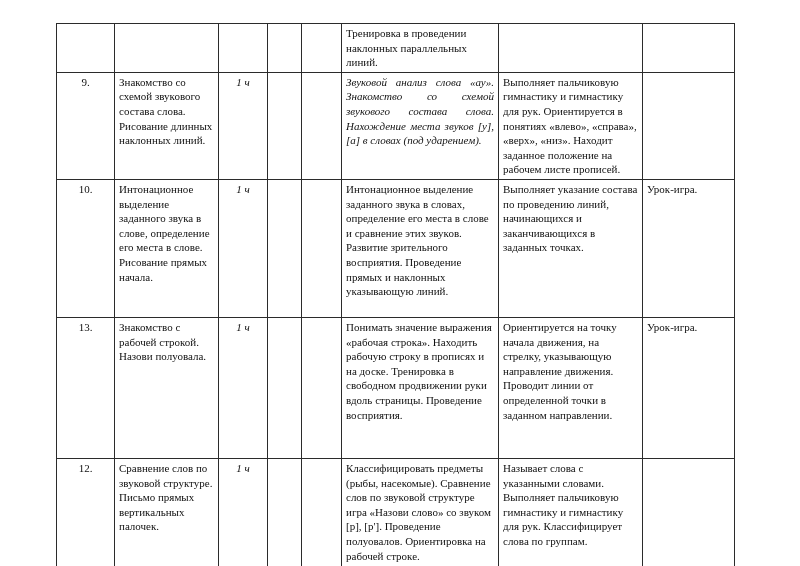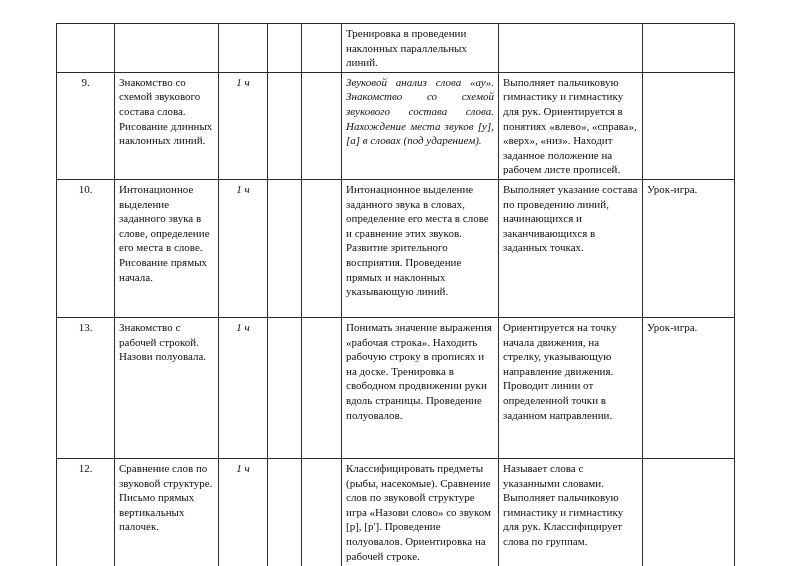--- a/index.html
+++ b/index.html
@@ -123,21 +123,21 @@
           <td class="content">Интонационное выделение заданного звука в словах, определение его места в слове и сравнение этих звуков. Развитие зрительного восприятия. Проведение прямых и наклонных указывающую линий.</td>
           <td class="results">Выполняет указание состава по проведению линий, начинающихся и заканчивающихся в заданных точках.</td>
           <td class="form">Урок-игра.</td>
         </tr>
         <tr class="row-11">
           <td class="num">13.</td>
           <td class="topic">Знакомство с рабочей строкой. Назови полуовала.</td>
           <td class="hours">1 ч</td>
           <td class="blank"></td>
           <td class="blank"></td>
-          <td class="content">Понимать значение выражения «рабочая строка». Находить рабочую строку в прописях и на доске. Тренировка в свободном продвижении руки вдоль страницы. Проведение полуовалов.</td>
+          <td class="content">Понимать значение выражения «рабочая строка». Находить рабочую строку в прописях и на доске. Тренировка в свободном продвижении руки вдоль страницы. Проведение восприятия.</td>
           <td class="results">Ориентируется на точку начала движения, на стрелку, указывающую направление движения. Проводит линии от определенной точки в заданном направлении.</td>
           <td class="form">Урок-игра.</td>
         </tr>
         <tr class="row-12">
           <td class="num">12.</td>
           <td class="topic">Сравнение слов по звуковой структуре. Письмо прямых вертикальных палочек.</td>
           <td class="hours">1 ч</td>
           <td class="blank"></td>
           <td class="blank"></td>
           <td class="content">Классифицировать предметы (рыбы, насекомые). Сравнение слов по звуковой структуре игра «Назови слово» со звуком [р], [р']. Проведение полуовалов. Ориентировка на рабочей строке.</td>

